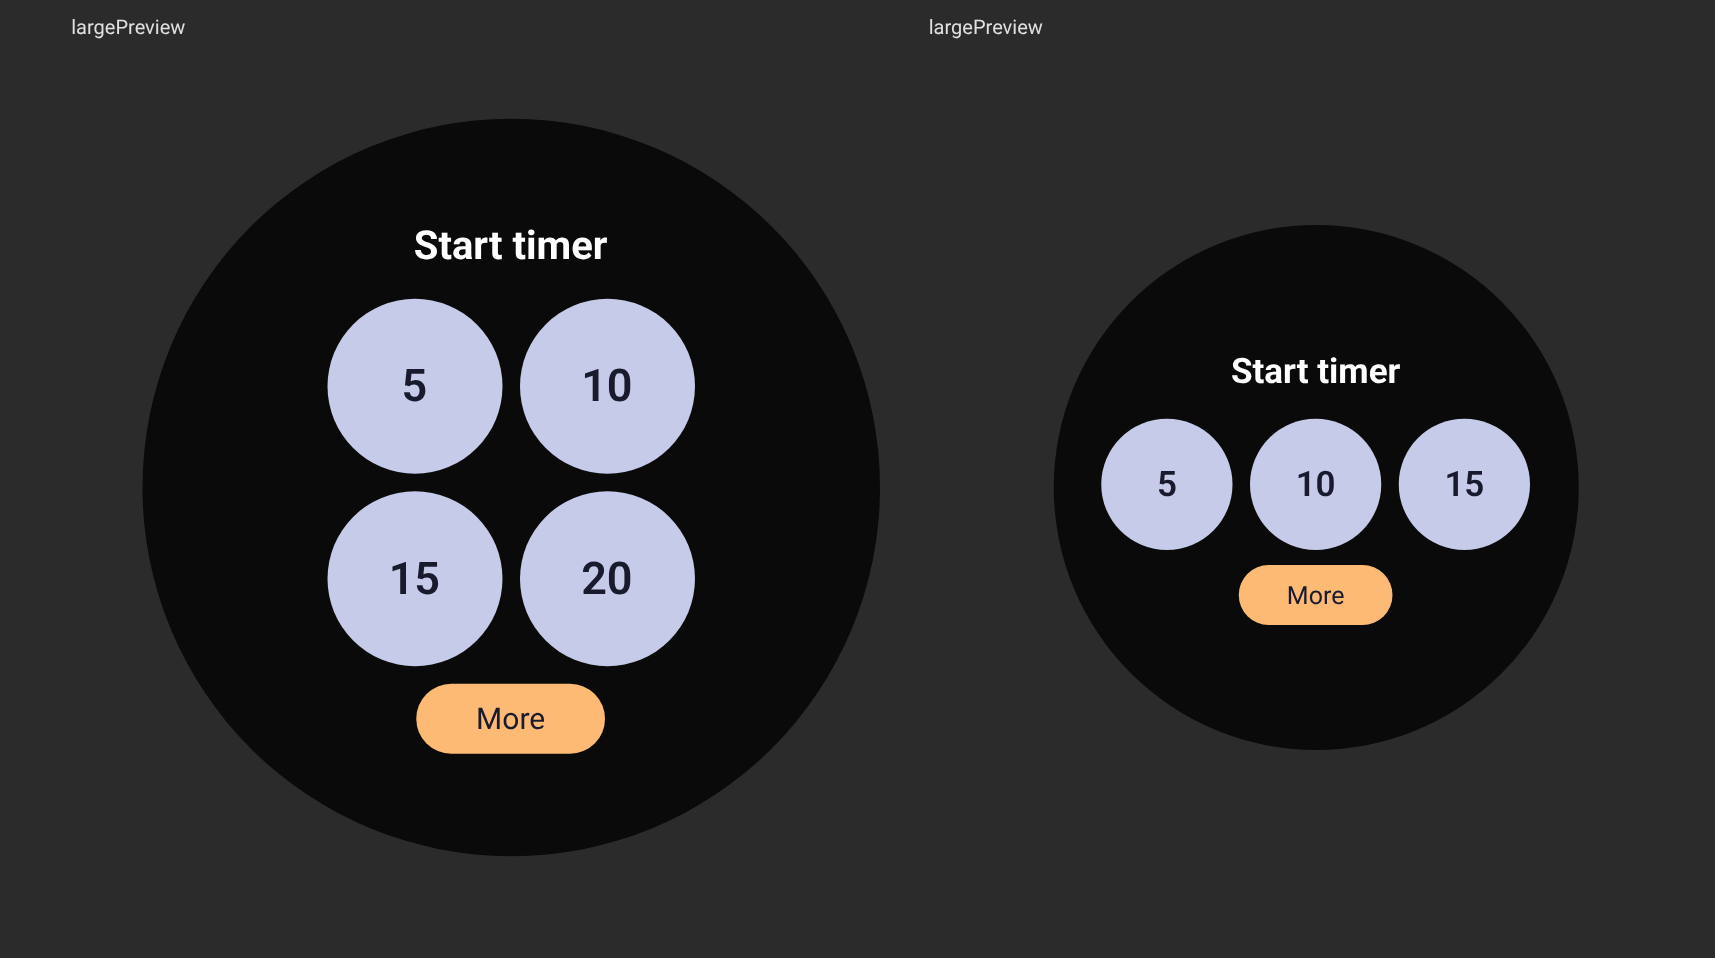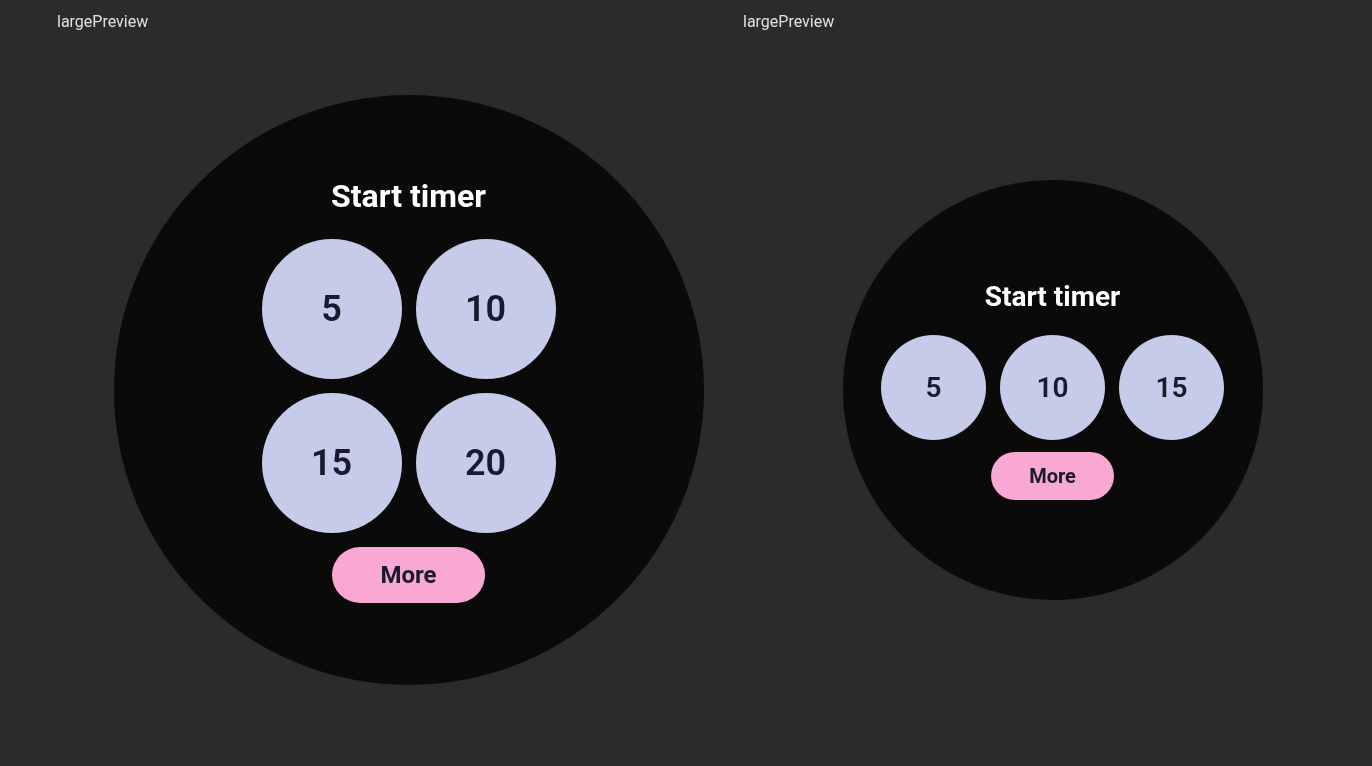--- a/index.html
+++ b/index.html
@@ -101,26 +101,26 @@
       font-size: 36px;
     }
 
     .timer-btn.small {
       width: 105px;
       height: 105px;
       font-size: 28px;
     }
 
     .more-btn {
-      background-color: #f9a8d4;
+      background-color: #fdba74;
       border-radius: 50px;
       padding: 14px 48px;
       color: #1a1a2e;
       font-size: 24px;
-      font-weight: 700;
+      font-weight: 400;
       cursor: pointer;
       display: flex;
       align-items: center;
       justify-content: center;
     }
 
     .more-btn.small-watch {
       padding: 12px 38px;
       font-size: 20px;
     }

